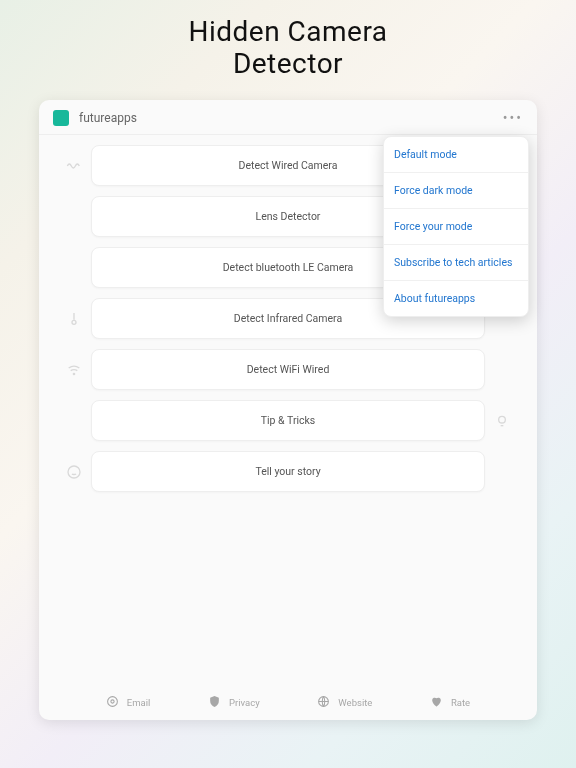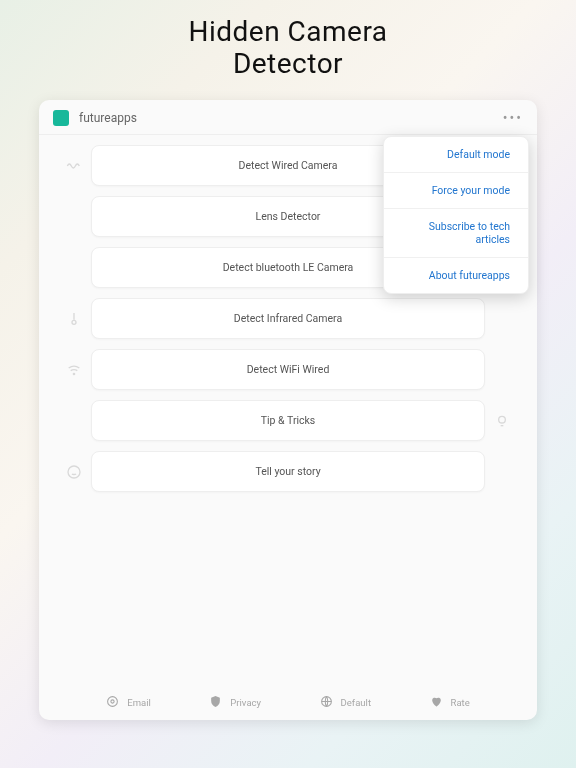--- a/index.html
+++ b/index.html
@@ -12,21 +12,21 @@
   .dots{margin-left:auto;color:#999;font-size:14px;letter-spacing:2px;cursor:pointer}
   .list{padding:10px 18px 0}
   .row{display:flex;align-items:center;margin-bottom:10px}
   .ic{width:34px;display:flex;justify-content:center;color:#d9d9d9}
   .ic svg{width:16px;height:16px;stroke:#d9d9d9;fill:none;stroke-width:2}
   .btn{flex:1;background:#fff;border:1px solid #eee;border-radius:8px;padding:13px 8px;text-align:center;font-size:10.5px;color:#555;box-shadow:0 1px 2px rgba(0,0,0,.03);cursor:pointer}
   .right .ic{order:2}
   .right .btn{order:1}
   .spacer{width:34px}
   .menu{position:absolute;top:36px;right:8px;width:146px;background:#fff;border-radius:8px;box-shadow:0 4px 16px rgba(0,0,0,.18);overflow:hidden;border:1px solid #eee}
-  .mi{font-size:10.5px;color:#2276cf;text-align:right;padding:11px 18px;border-bottom:1px solid #f0f0f0;cursor:pointer}
+  .mi{font-size:10.5px;color:#2276cf;text-align:left;padding:11px 10px;border-bottom:1px solid #f0f0f0;cursor:pointer}
   .mi:last-child{border-bottom:none}
   .foot{position:absolute;left:0;right:0;bottom:10px;display:flex;justify-content:space-around;padding:0 38px}
   .fi{display:flex;align-items:center;gap:8px;color:#a7a7a7;font-size:9.5px;cursor:pointer}
   .fi svg{width:13px;height:13px;fill:#a7a7a7}
 </style>
 </head>
 <body>
 
 <div class="title">
   <span>Hidden Camera</span><br><span>Detector</span>
@@ -106,20 +106,21 @@
             <path d="M9 10h0M15 10h0M9 15c1 1 5 1 6 0"></path>
           </svg>
         </div>
         <div class="btn">Tell your story</div>
         <div class="spacer"></div>
       </div>
     </div>
 
   <div class="menu" id="menu">
       <div class="mi">Default mode</div>
+      <div class="mi">Force dark mode</div>
       <div class="mi">Force your mode</div>
       <div class="mi">Subscribe to tech articles</div>
       <div class="mi">About futureapps</div>
     </div>
 
   <div class="foot" id="foot">
       <div class="fi">
         <span><svg viewBox="0 0 24 24">
             <circle cx="12" cy="12" r="9" fill="none" stroke="#a7a7a7" stroke-width="2"></circle>
             <circle cx="12" cy="12" r="3" fill="none" stroke="#a7a7a7" stroke-width="2"></circle>
@@ -130,21 +131,21 @@
         <span><svg viewBox="0 0 24 24">
             <path d="M12 2l8 3v6c0 5-3 9-8 11-5-2-8-6-8-11V5z"></path>
           </svg></span>
         <span>Privacy</span>
       </div>
       <div class="fi">
         <span><svg viewBox="0 0 24 24">
             <circle cx="12" cy="12" r="9" fill="none" stroke="#a7a7a7" stroke-width="2"></circle>
             <path d="M3 12h18M12 3c3 3 3 15 0 18M12 3c-3 3-3 15 0 18" fill="none" stroke="#a7a7a7" stroke-width="2"></path>
           </svg></span>
-        <span>Default</span>
+        <span>Website</span>
       </div>
       <div class="fi">
         <span><svg viewBox="0 0 24 24">
             <path d="M12 21s-8-5-8-12a5 5 0 0 1 8-3 5 5 0 0 1 8 3c0 7-8 12-8 12z"></path>
           </svg></span>
         <span>Rate</span>
       </div>
     </div>
 </div>
 

